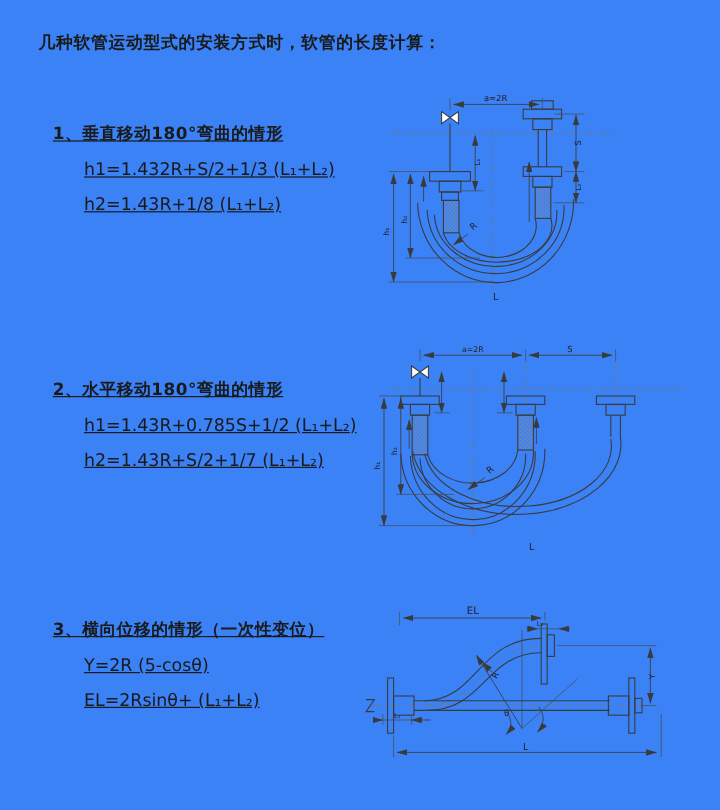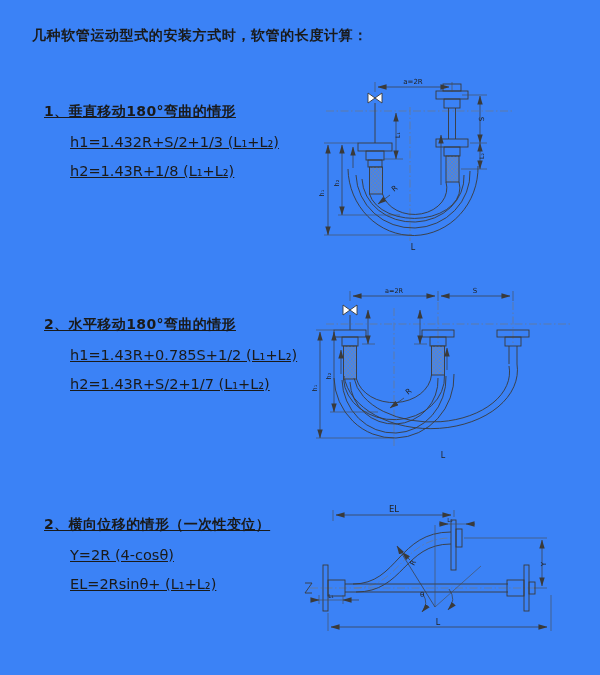--- a/index.html
+++ b/index.html
@@ -38,22 +38,22 @@
     <p>h2=1.43R+1/8 (L₁+L₂)</p>
   </section>
 
   <section class="sec s2">
     <h2>2、水平移动180°弯曲的情形</h2>
     <p>h1=1.43R+0.785S+1/2 (L₁+L₂)</p>
     <p>h2=1.43R+S/2+1/7 (L₁+L₂)</p>
   </section>
 
   <section class="sec s3">
-    <h2>2、横向位移的情形（一次性变位）</h2>
-    <p>Y=2R (4-cosθ)</p>
+    <h2>3、横向位移的情形（一次性变位）</h2>
+    <p>Y=2R (5-cosθ)</p>
     <p>EL=2Rsinθ+ (L₁+L₂)</p>
   </section>
 
   <div class="diagram d1">
   <svg viewBox="0 0 286 186">
     <defs>
       <marker id="d1a" viewBox="0 0 10 6" refX="9.5" refY="3" markerWidth="9" markerHeight="5.4" orient="auto-start-reverse" markerUnits="userSpaceOnUse">
         <path d="M0,0 L10,3 L0,6 Z" fill="#3a3a3a"></path>
       </marker>
       <pattern id="d1h" width="3.5" height="3.5" patternUnits="userSpaceOnUse">

